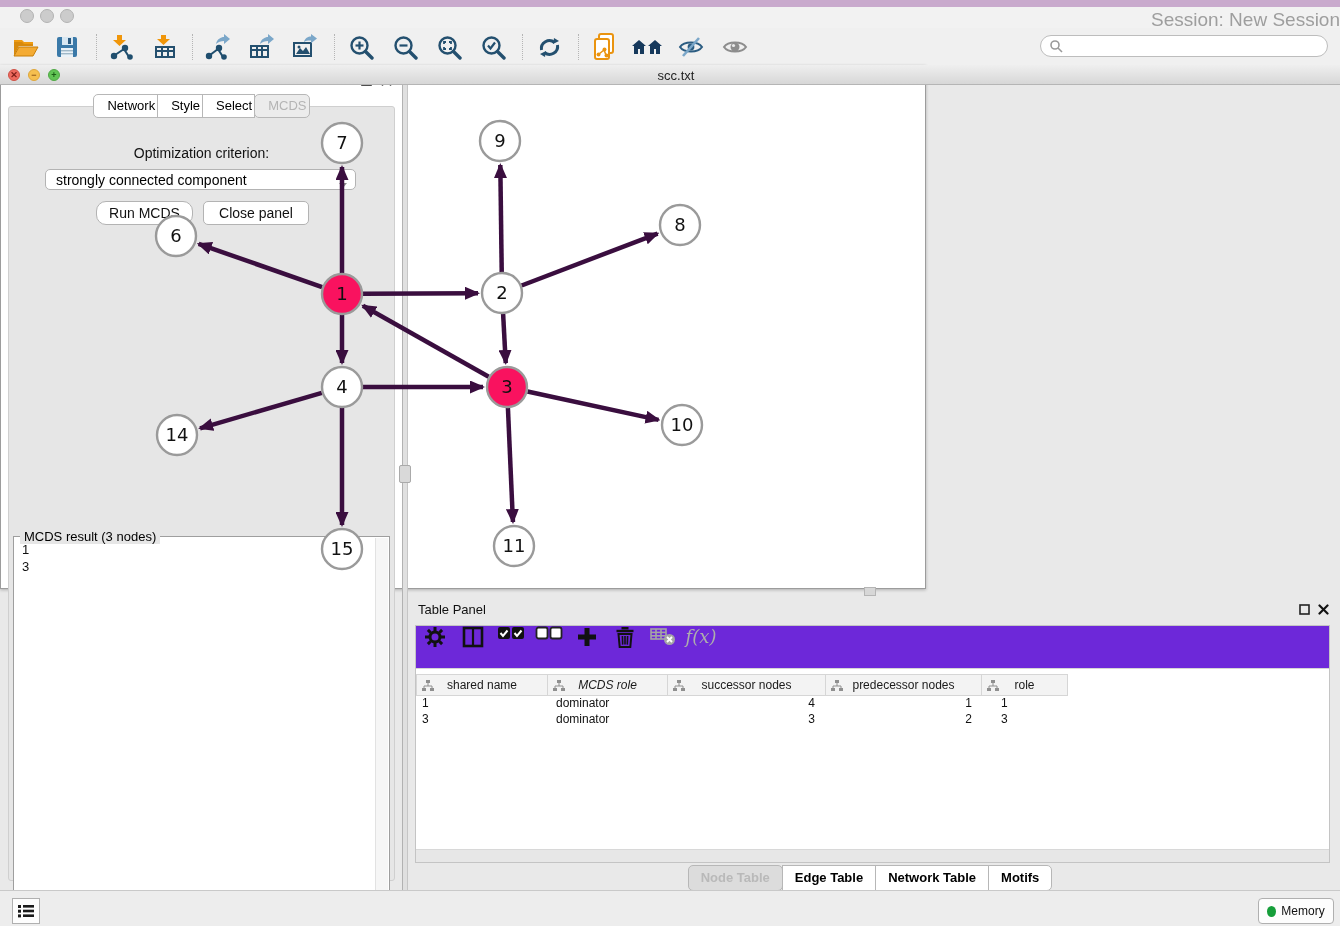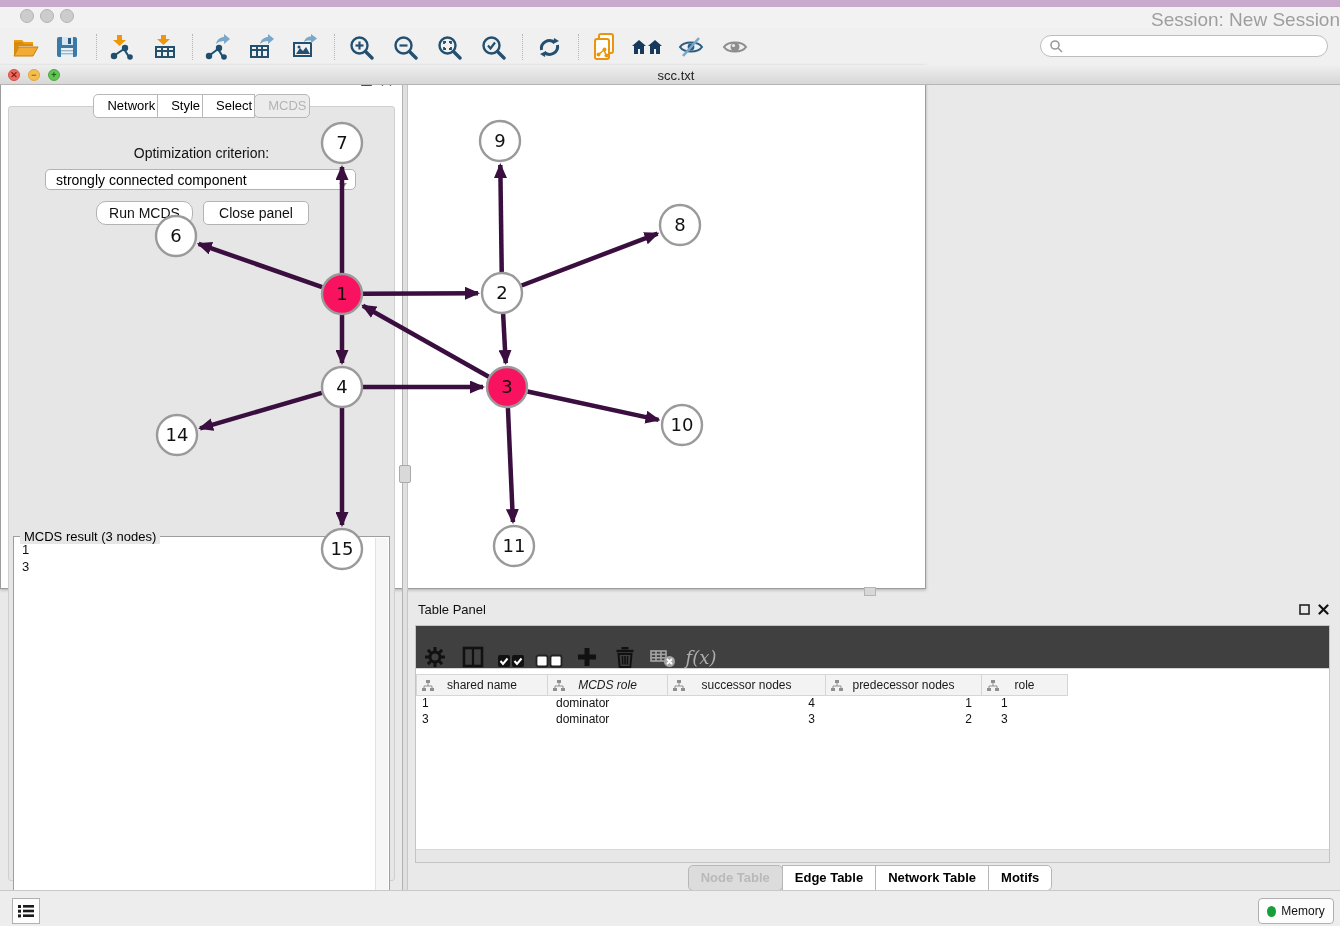--- a/index.html
+++ b/index.html
@@ -59,22 +59,22 @@
      background:linear-gradient(#efefef,#d7d7d7);border-bottom:1px solid #b5b5b5;}
   .mini-dot{position:absolute;top:3.5px;width:12px;height:12px;border-radius:50%;font-size:9px;font-weight:bold;
      display:flex;align-items:center;justify-content:center;box-sizing:border-box;}
   #net-title{position:absolute;left:12px;right:0;top:3px;text-align:center;font-size:13px;color:#1e1e1e;}
   #graph-svg{position:absolute;left:0;top:20px;}
   #net-grip{left:864px;top:522px;width:10px;height:7px;background:#d7d7d7;border:1px solid #b5b5b5;}
 
   
   #tp-header-title{left:418px;top:537px;font-size:13px;color:#111;}
   #tp-box{left:415px;top:560px;width:913px;height:236px;background:#fff;border:1px solid #c4c4c4;}
-  #tp-toolbar{position:absolute;left:0;top:0;right:0;height:42px;background:#404040;border-bottom:1px solid #d5d5d5;
-      display:flex;align-items:flex-end;}
+  #tp-toolbar{position:absolute;left:0;top:0;right:0;height:42px;background:#6d28d9;border-bottom:1px solid #d5d5d5;
+      display:flex;align-items:flex-start;}
   .tp-icon{width:38px;display:flex;align-items:center;justify-content:center;}
   #fx-label{font-family:"DejaVu Serif",serif;font-style:italic;font-size:18px;color:#adadad;}
   #tbl-head{position:absolute;left:0;top:48px;height:34px;display:flex;}
   .th{position:relative;background:#f3f3f3;border:1px solid #d6d6d6;border-left:none;box-sizing:border-box;
       font-size:12px;color:#1a1a1a;display:flex;align-items:center;justify-content:center;height:22px;}
   .th:first-child{border-left:1px solid #d6d6d6;}
   .th svg{position:absolute;left:5px;top:5px;}
   #tbl-rows{position:absolute;left:0;top:70px;right:0;}
   .tr{display:flex;height:16px;font-size:12px;color:#111;}
   .td{box-sizing:border-box;overflow:hidden;white-space:nowrap;}

